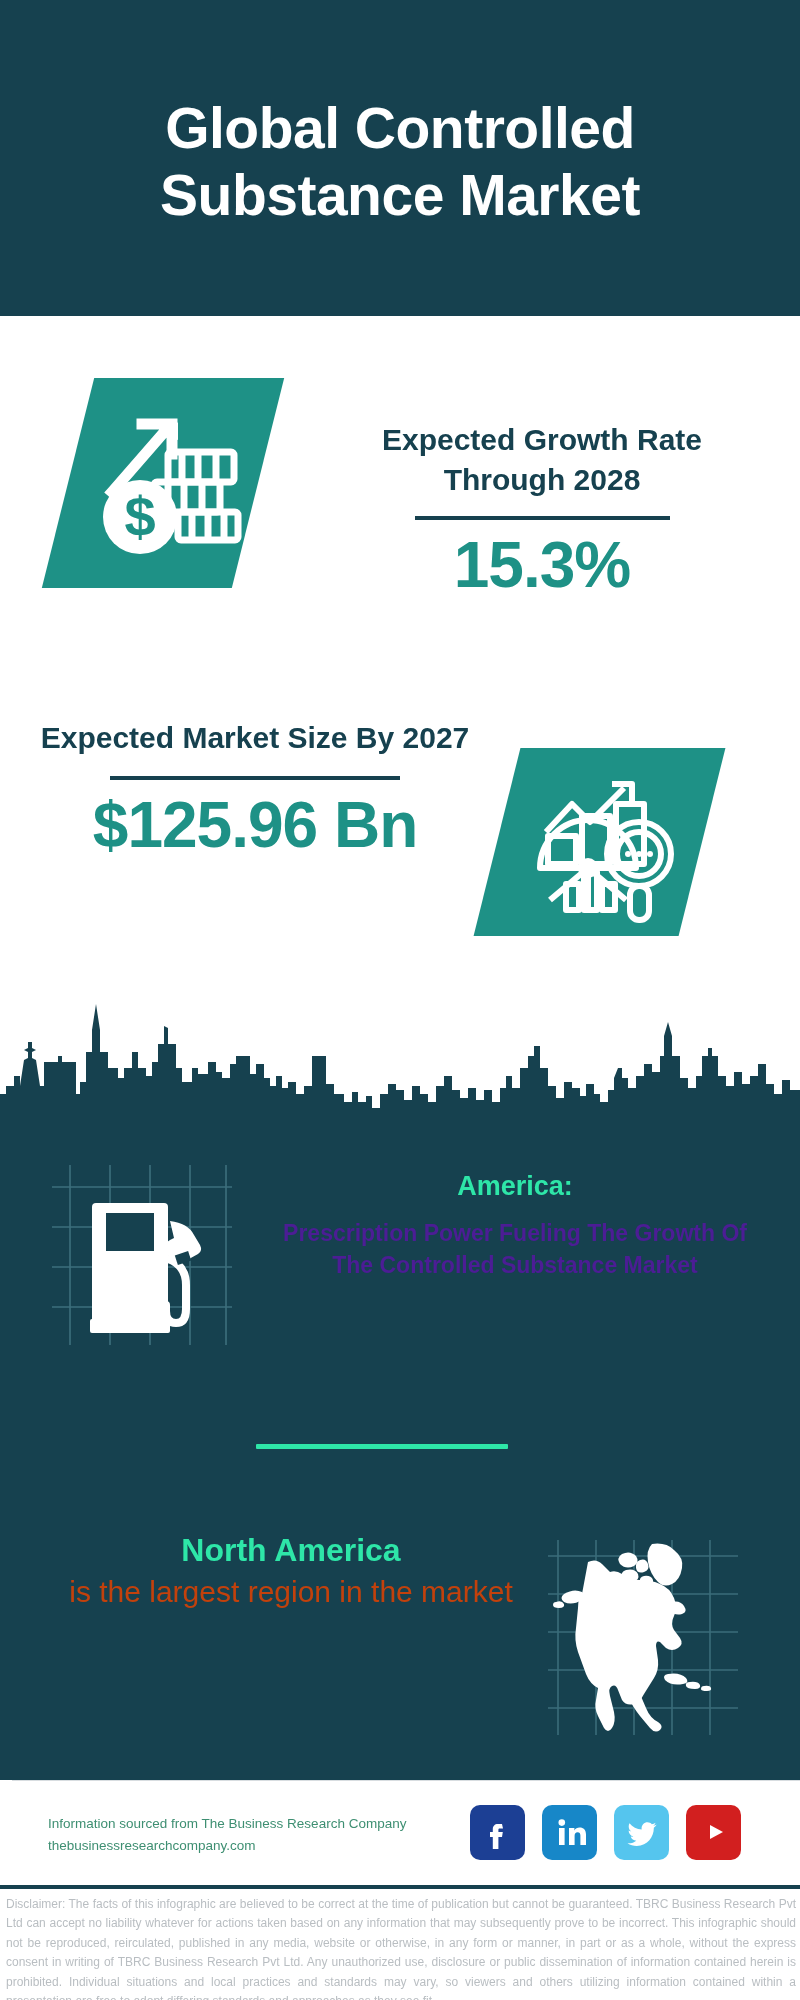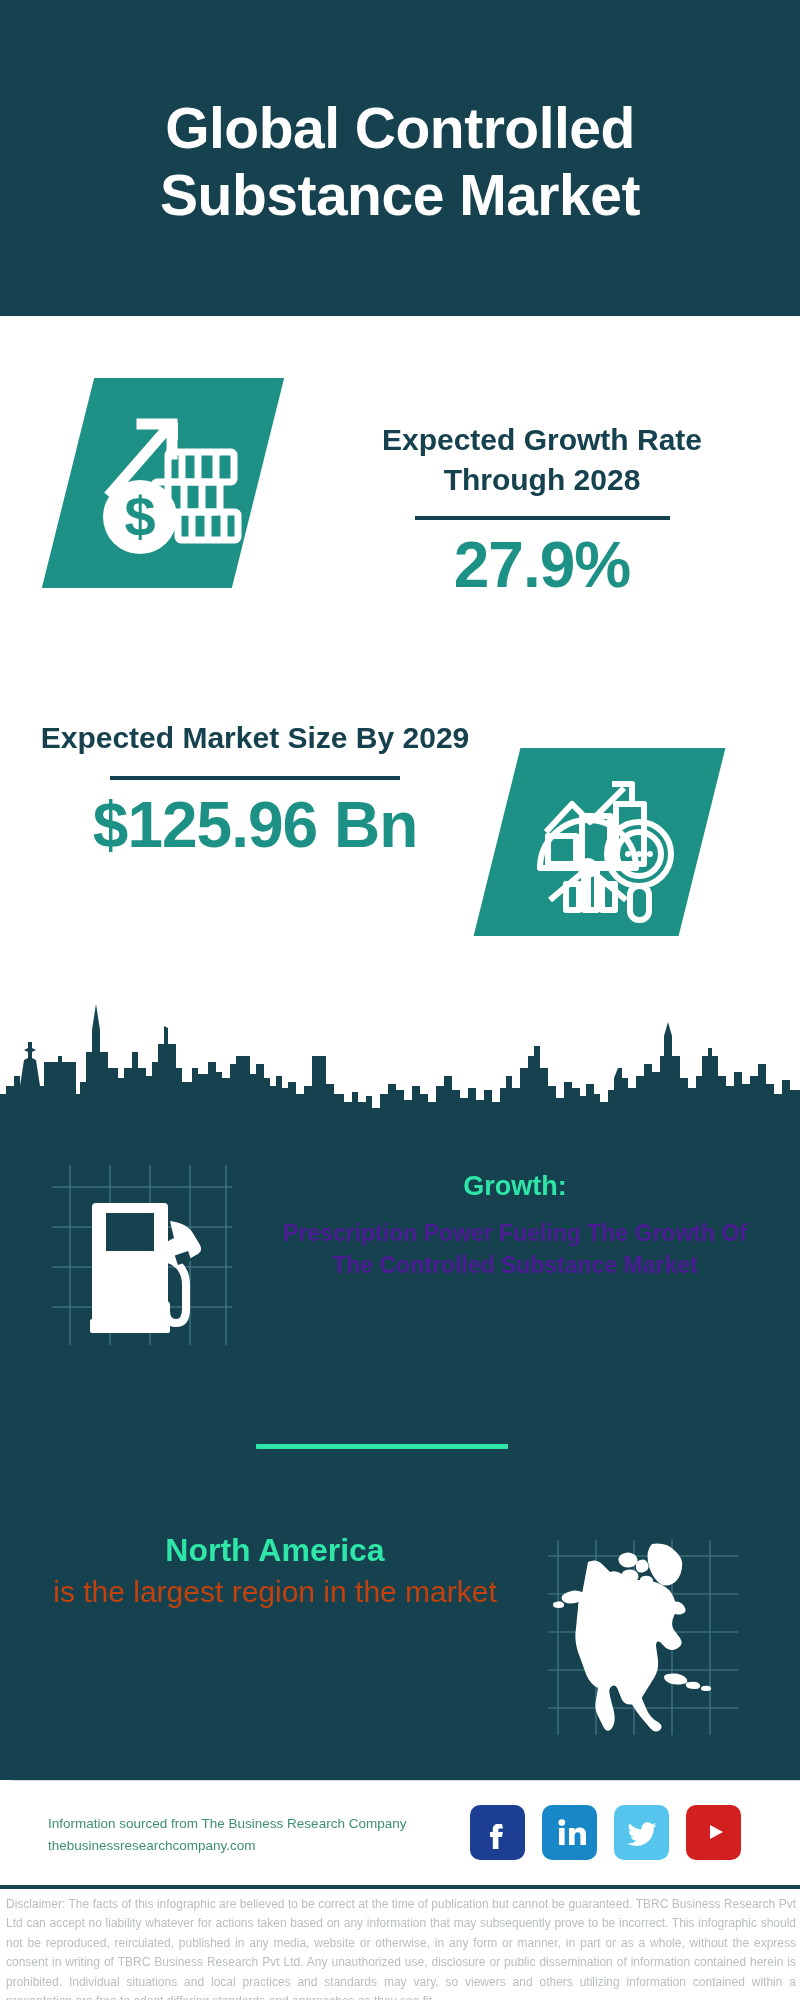--- a/index.html
+++ b/index.html
@@ -85,21 +85,21 @@
   }
 
   
   .green-divider {
     position:absolute; left:256px; top:1444px; width:252px; height:5px;
     background:#2ee6a8; border-radius:1px;
   }
 
   
   .region-text {
-    position:absolute; left:50px; top:1530px; width:450px; text-align:center;
+    position:absolute; left:66px; top:1530px; width:450px; text-align:center;
   }
   .region-name {
     color:#2ee6a8; font-size:32px; font-weight:bold; line-height:1.3;
   }
   .region-sub {
     color:#c2410c; font-size:30px; font-weight:normal; line-height:1.33;
   }
   .map-wrap { position:absolute; left:548px; top:1540px; width:190px; height:195px; }
 
   
@@ -165,27 +165,27 @@
           <line x1="146" y1="116" x2="146" y2="144"></line>
         </g>
 
         <circle cx="62" cy="121" r="37" fill="#ffffff"></circle>
         <text x="62" y="140" font-family="'Liberation Sans',sans-serif" font-size="56" font-weight="bold" fill="#1e9186" text-anchor="middle">$</text>
       </svg>
     </div>
     <div class="growth-text">
       <div class="label-dark">Expected Growth Rate Through 2028</div>
       <div class="rule-dark"></div>
-      <div class="big-teal">27.9%</div>
+      <div class="big-teal">15.3%</div>
     </div>
   </div>
 
   <div class="size-section">
     <div class="size-text">
-      <div class="label-dark">Expected Market Size By 2029</div>
+      <div class="label-dark">Expected Market Size By 2027</div>
       <div class="rule-dark2"></div>
       <div class="big-teal">$125.96 Bn</div>
     </div>
     <div class="para-right"></div>
     <div class="icon-analytics">
       <svg viewBox="0 0 165 165" width="165" height="165">
         <g fill="none" stroke="#ffffff" stroke-width="6" stroke-linejoin="round">
 
           <polyline points="26,72 52,44 70,62 104,28"></polyline>
           <polyline points="92,24 112,24 112,44"></polyline>
@@ -248,21 +248,21 @@
 
         <path d="M116 94 q18 6 18 26 v24 q0 14 -10 14 q-10 0 -10 -12 v-6" fill="none" stroke="#ffffff" stroke-width="8" stroke-linecap="round"></path>
 
         <path d="M118 56 q18 2 24 14 l6 10 q3 6 -2 9 l-18 10 q-6 3 -9 -3 l-5 -9 q-4 -8 4 -12 l4 -2 z"></path>
         <rect x="124" y="88" width="14" height="10" fill="#16414f" transform="rotate(-18 131 93)"></rect>
       </g>
     </svg>
   </div>
 
   <div class="driver-text">
-    <div class="driver-heading">Growth:</div>
+    <div class="driver-heading">America:</div>
     <div class="driver-body">Prescription Power Fueling The Growth Of The Controlled Substance Market</div>
   </div>
 
   <div class="green-divider"></div>
 
   <div class="region-text">
     <div class="region-name">North America</div>
     <div class="region-sub">is the largest region in the market</div>
   </div>
 

